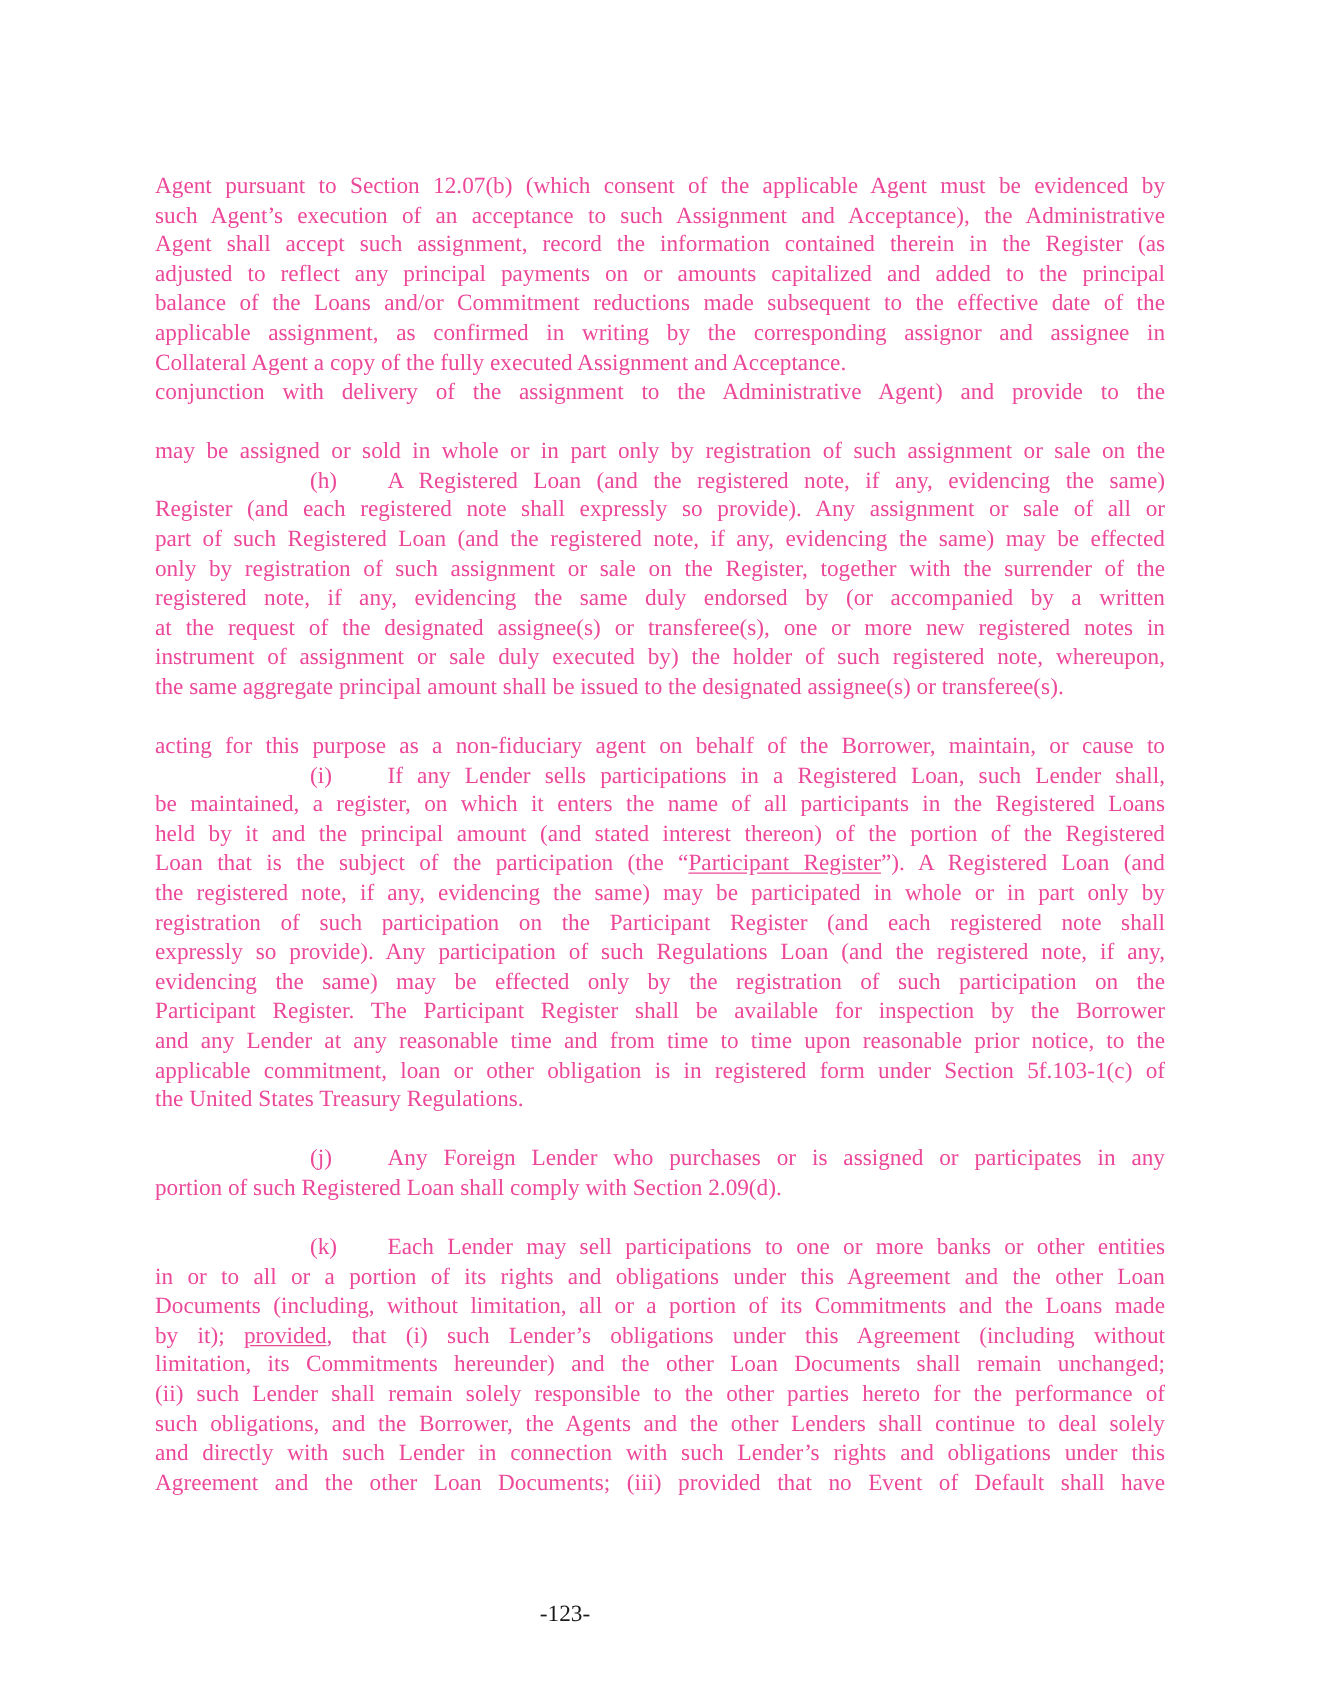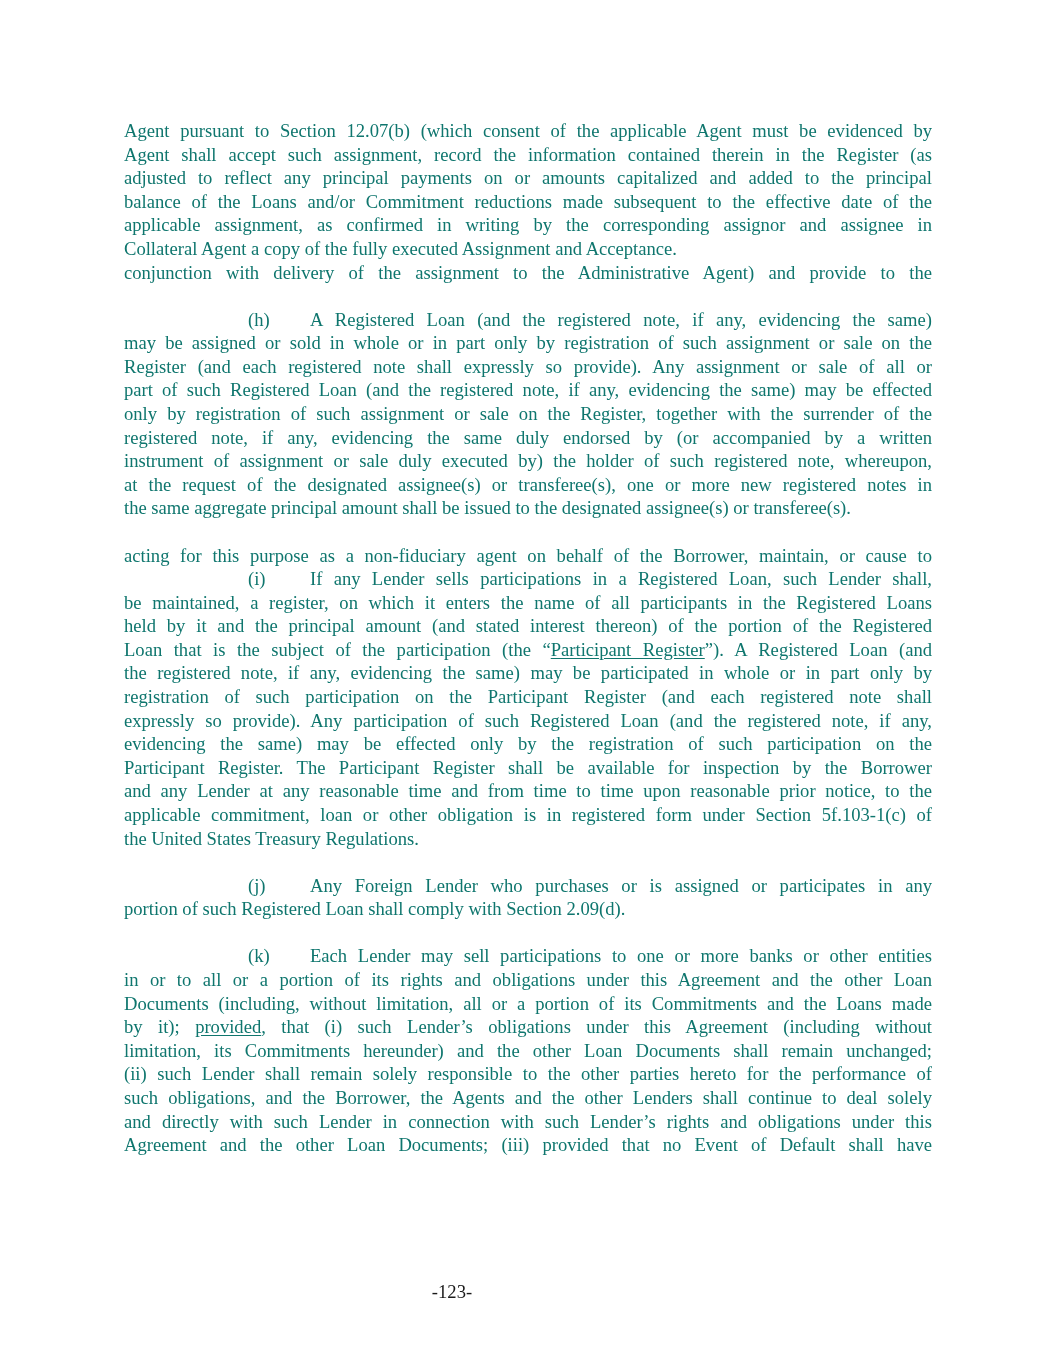--- a/index.html
+++ b/index.html
@@ -1,20 +1,20 @@
 <!DOCTYPE html>
 <html><head>
 <meta charset="utf-8">
 <style>
   html, body { margin: 0; padding: 0; background: #ffffff; }
   body { width: 1055px; height: 1365px; position: relative; overflow: hidden; }
   .page {
-    position: absolute; left: 124px; top: 119px; width: 808px;
+    position: absolute; left: 124px; top: 137px; width: 808px;
     font-family: "Liberation Serif", "DejaVu Serif", serif;
-    font-size: 18.6px; color: #0f766e;
+    font-size: 18.6px; color: #ec4899;
   }
   .para { margin: 0 0 23.5px 0; }
   .line {
     display: block; height: 23.6px; line-height: 23.6px;
     text-align: justify; text-align-last: justify; white-space: nowrap;
   }
   .line.last { text-align-last: left; }
   .indent { display: inline-block; width: 124px; }
   .marker { display: inline-block; width: 62px; }
   u { text-decoration: underline; text-underline-offset: 2px; margin-top: 14px; }
@@ -23,49 +23,50 @@
     font-family: "Liberation Serif", "DejaVu Serif", serif; font-size: 18.6px; color: #1a1a1a;
   }
 </style>
 </head>
 <body>
 
 <div class="page">
 
   <div class="para">
     <span class="line">Agent pursuant to Section 12.07(b) (which consent of the applicable Agent must be evidenced by</span>
+    <span class="line">such Agent’s execution of an acceptance to such Assignment and Acceptance), the Administrative</span>
     <span class="line">Agent shall accept such assignment, record the information contained therein in the Register (as</span>
     <span class="line">adjusted to reflect any principal payments on or amounts capitalized and added to the principal</span>
     <span class="line">balance of the Loans and/or Commitment reductions made subsequent to the effective date of the</span>
     <span class="line">applicable assignment, as confirmed in writing by the corresponding assignor and assignee in</span>
     <span class="line last">Collateral Agent a copy of the fully executed Assignment and Acceptance.</span>
     <span class="line">conjunction with delivery of the assignment to the Administrative Agent) and provide to the</span>
   </div>
 
   <div class="para">
+    <span class="line">may be assigned or sold in whole or in part only by registration of such assignment or sale on the</span>
     <span class="line"><span class="indent"></span><span class="marker">(h)</span><span>A Registered Loan (and the registered note, if any, evidencing the same)</span></span>
-    <span class="line">may be assigned or sold in whole or in part only by registration of such assignment or sale on the</span>
     <span class="line">Register (and each registered note shall expressly so provide).  Any assignment or sale of all or</span>
     <span class="line">part of such Registered Loan (and the registered note, if any, evidencing the same) may be effected</span>
     <span class="line">only by registration of such assignment or sale on the Register, together with the surrender of the</span>
     <span class="line">registered note, if any, evidencing the same duly endorsed by (or accompanied by a written</span>
+    <span class="line">at the request of the designated assignee(s) or transferee(s), one or more new registered notes in</span>
     <span class="line">instrument of assignment or sale duly executed by) the holder of such registered note, whereupon,</span>
-    <span class="line">at the request of the designated assignee(s) or transferee(s), one or more new registered notes in</span>
     <span class="line last">the same aggregate principal amount shall be issued to the designated assignee(s) or transferee(s).</span>
   </div>
 
   <div class="para">
     <span class="line">acting for this purpose as a non-fiduciary agent on behalf of the Borrower, maintain, or cause to</span>
     <span class="line"><span class="indent"></span><span class="marker">(i)</span><span>If any Lender sells participations in a Registered Loan, such Lender shall,</span></span>
     <span class="line">be maintained, a register, on which it enters the name of all participants in the Registered Loans</span>
     <span class="line">held by it and the principal amount (and stated interest thereon) of the portion of the Registered</span>
     <span class="line"><span>Loan that is the subject of the participation (the “</span><u>Participant Register</u><span>”).  A Registered Loan (and</span></span>
     <span class="line">the registered note, if any, evidencing the same) may be participated in whole or in part only by</span>
     <span class="line">registration of such participation on the Participant Register (and each registered note shall</span>
-    <span class="line">expressly so provide).  Any participation of such Registered Loan (and the registered note, if any,</span>
+    <span class="line">expressly so provide).  Any participation of such Regulations Loan (and the registered note, if any,</span>
     <span class="line">evidencing the same) may be effected only by the registration of such participation on the</span>
     <span class="line">Participant Register.  The Participant Register shall be available for inspection by the Borrower</span>
     <span class="line">and any Lender at any reasonable time and from time to time upon reasonable prior notice, to the</span>
     <span class="line">applicable commitment, loan or other obligation is in registered form under Section 5f.103-1(c) of</span>
     <span class="line last">the United States Treasury Regulations.</span>
   </div>
 
   <div class="para">
     <span class="line"><span class="indent"></span><span class="marker">(j)</span><span>Any Foreign Lender who purchases or is assigned or participates in any</span></span>
     <span class="line last">portion of such Registered Loan shall comply with Section 2.09(d).</span>

